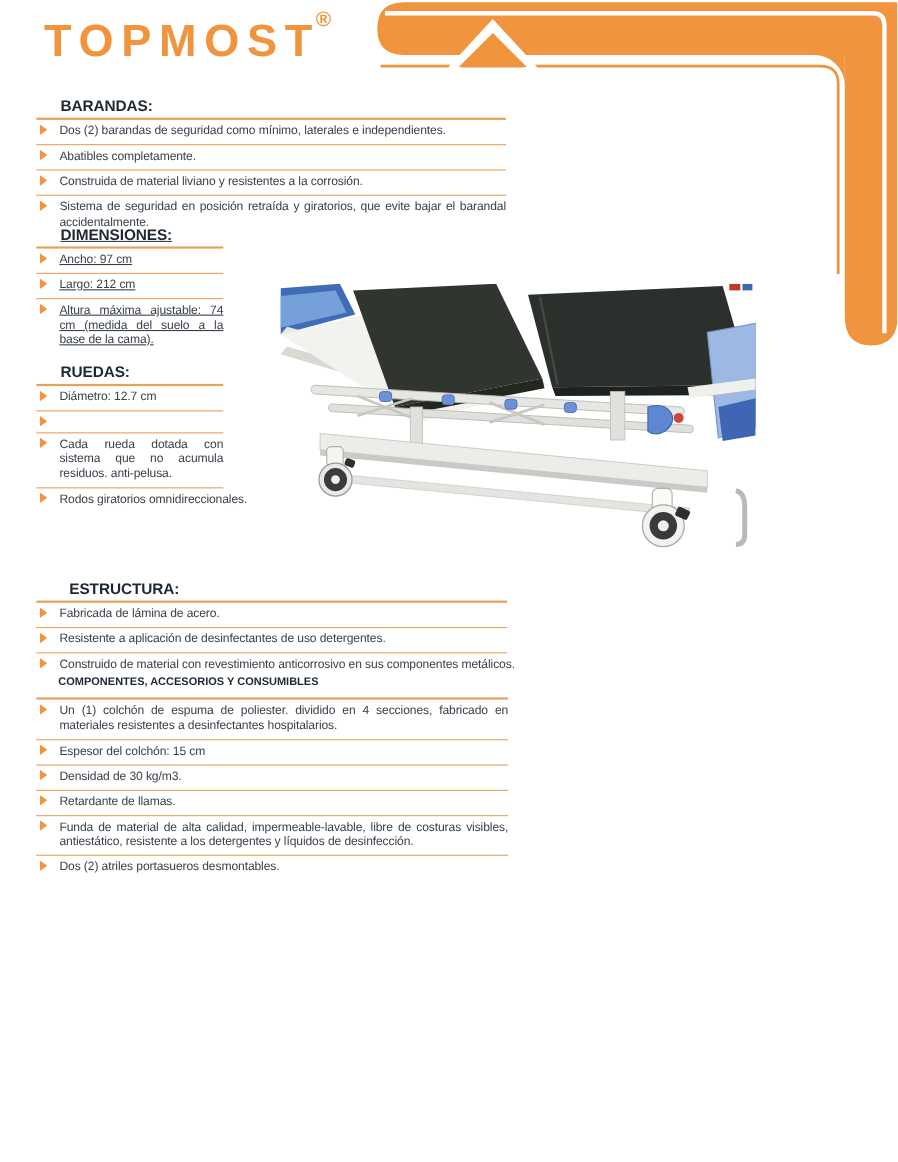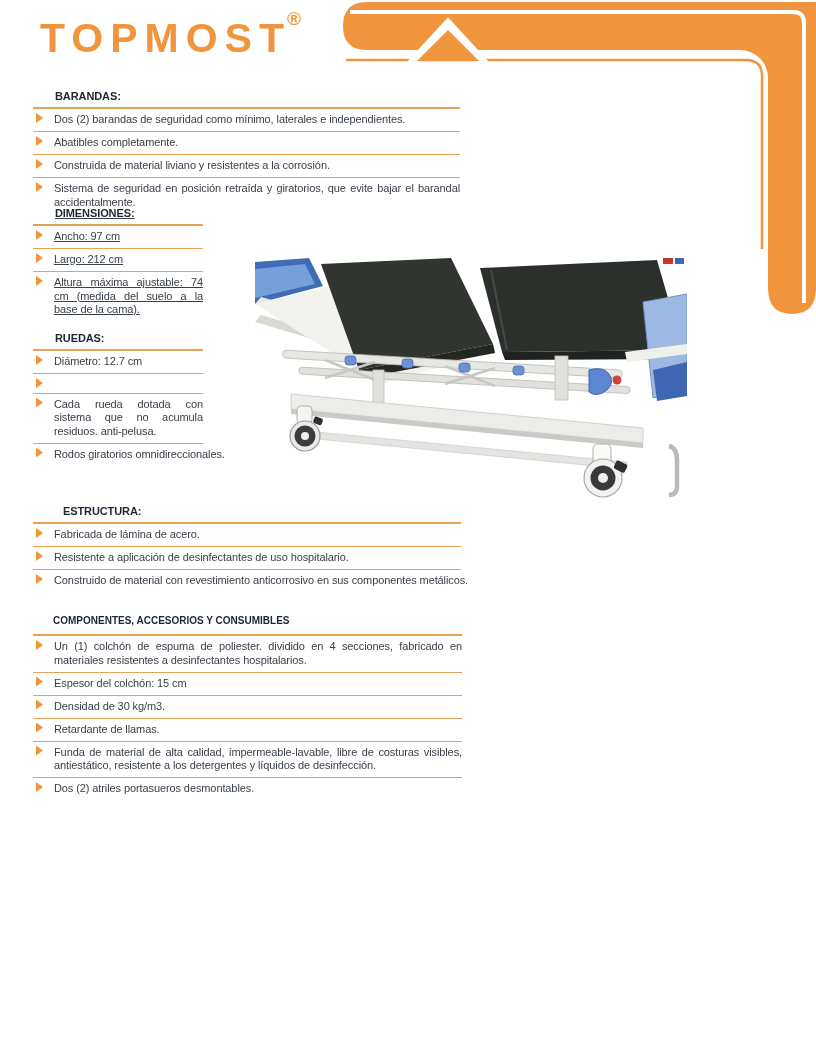--- a/index.html
+++ b/index.html
@@ -9,24 +9,24 @@
   html,body{margin:0;padding:0;background:#fff;}
   .page{position:relative;width:816px;height:796px;background:#fff;overflow:hidden;
         font-family:"Liberation Sans","DejaVu Sans",sans-serif;color:var(--body);}
   .deco{position:absolute;left:0;top:0;z-index:0;}
   
   .logo{position:absolute;left:40px;top:8px;z-index:2;color:var(--orange);
         font-weight:bold;font-size:41px;letter-spacing:7px;line-height:46px;white-space:nowrap;}
   .logo sup{font-size:19px;letter-spacing:0;position:relative;top:-12px;left:-4px;}
   
   .sec{position:absolute;z-index:1;font-size:11px;line-height:13.5px;letter-spacing:-0.1px;}
-  .sec-title{margin:0;padding:2px 0 4px 22px;font-size:11px;line-height:14px;font-weight:bold;
+  .sec-title{margin:0;padding:2px 0 4px 22px;font-size:14px;line-height:14px;font-weight:bold;
              color:var(--heading);border-bottom:2px solid var(--rule);}
   .sec-title.big{font-size:10px;line-height:17px;padding:2px 0 5px 20px;letter-spacing:0;}
-  .sec-title.indent{padding-left:30px;}
+  .sec-title.indent{padding-left:30px;margin-top:24px;}
   .row{display:flex;align-items:flex-start;padding:4px 0 4.5px 0;border-bottom:1.5px solid var(--rule);}
   .row.last{border-bottom:none;}
   .arrow{flex:0 0 auto;width:7px;height:10px;margin:0 11px 0 3px;background:var(--orange);
          clip-path:polygon(0 0,100% 50%,0 100%);}
   .txt{margin:0;text-align:justify;}
   .row.nowrap .txt{white-space:nowrap;text-align:left;}
   
   .bed-photo{position:absolute;left:255px;top:258px;width:432px;height:247px;margin:0;z-index:1;}
 </style>
 </head>
@@ -114,21 +114,21 @@
   </section>
 
   <section class="sec" style="left:33px;top:502px;width:428px;">
     <h3 class="sec-title indent">ESTRUCTURA:</h3>
     <div class="row">
         <span class="arrow"></span>
         <p class="txt">Fabricada  de lámina de acero.</p>
       </div>
     <div class="row">
         <span class="arrow"></span>
-        <p class="txt">Resistente a aplicación  de desinfectantes de uso hospitalario.</p>
+        <p class="txt">Resistente a aplicación  de desinfectantes de uso detergentes.</p>
       </div>
     <div class="row last nowrap">
         <span class="arrow"></span>
         <p class="txt">Construido  de  material  con  revestimiento  anticorrosivo  en sus componentes metálicos.</p>
       </div>
   </section>
 
   <section class="sec" style="left:33px;top:610px;width:429px;">
     <h3 class="sec-title big">COMPONENTES, ACCESORIOS Y CONSUMIBLES</h3>
     <div class="row">

